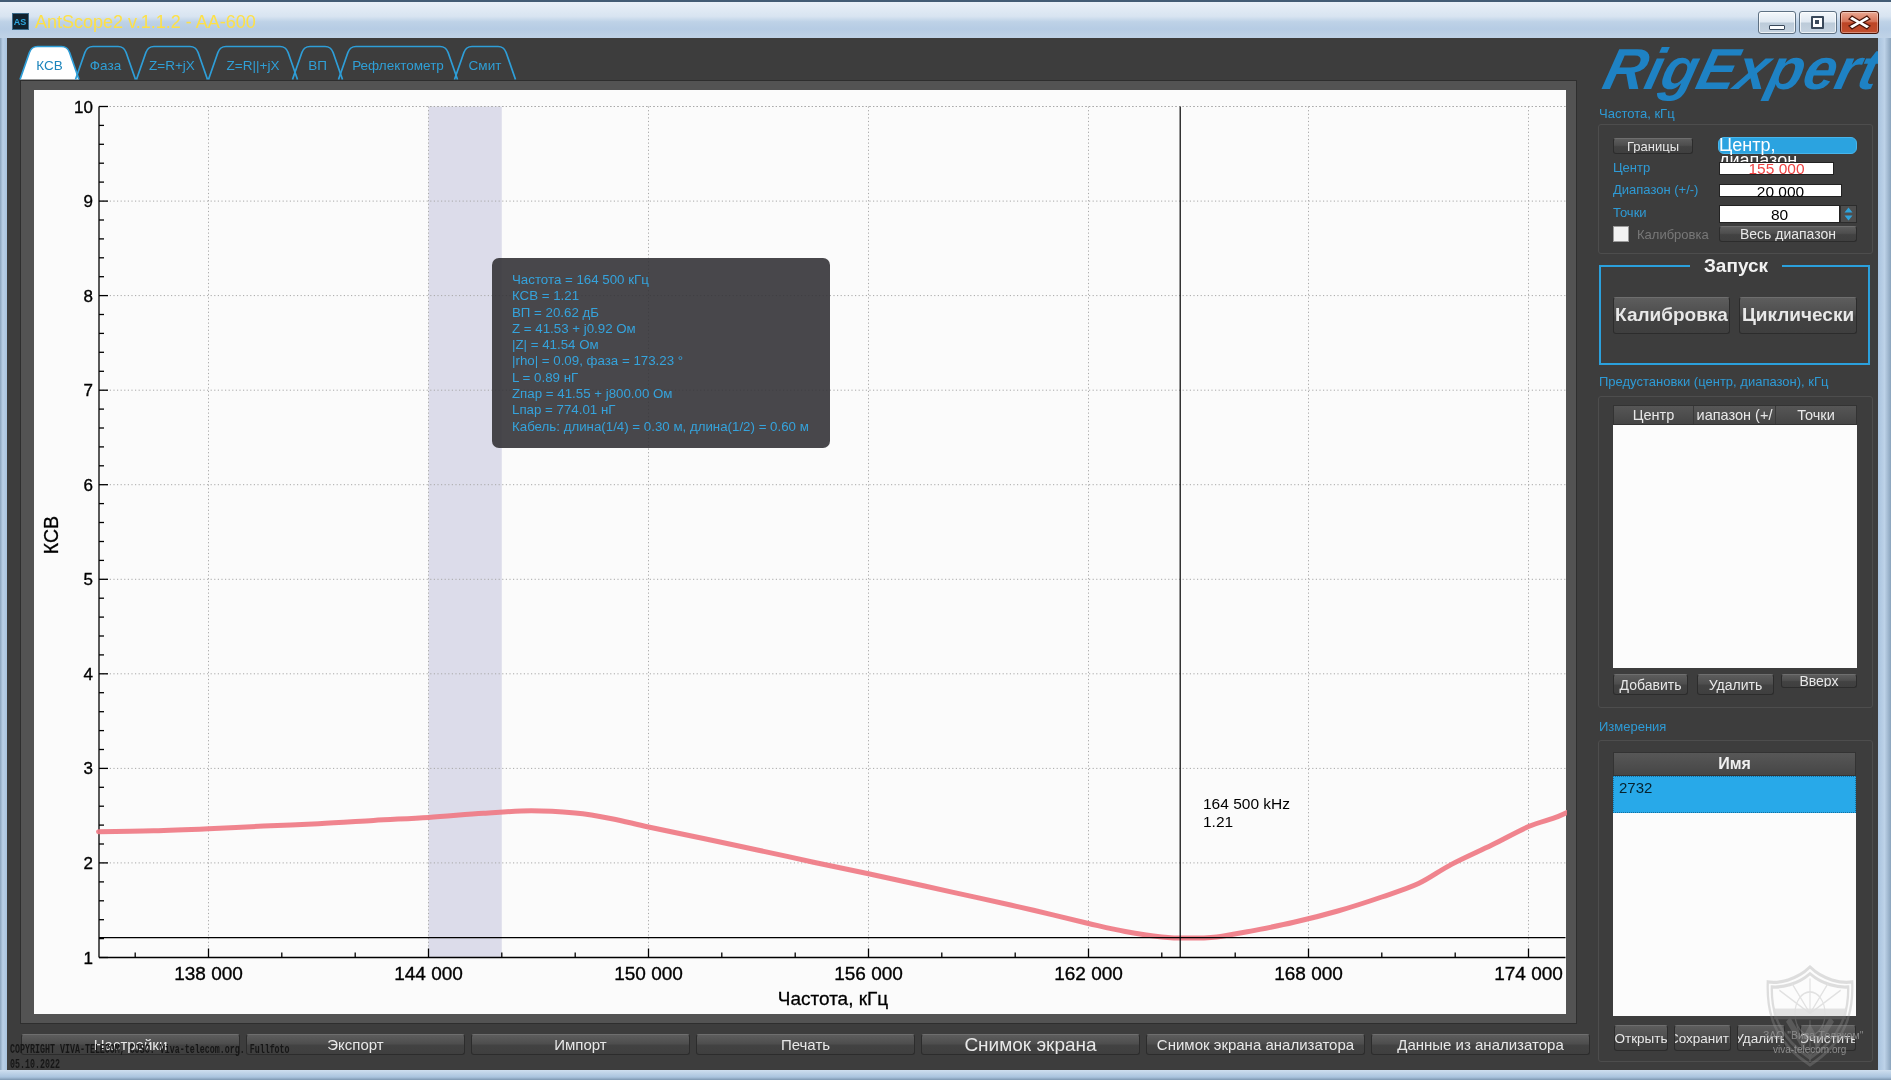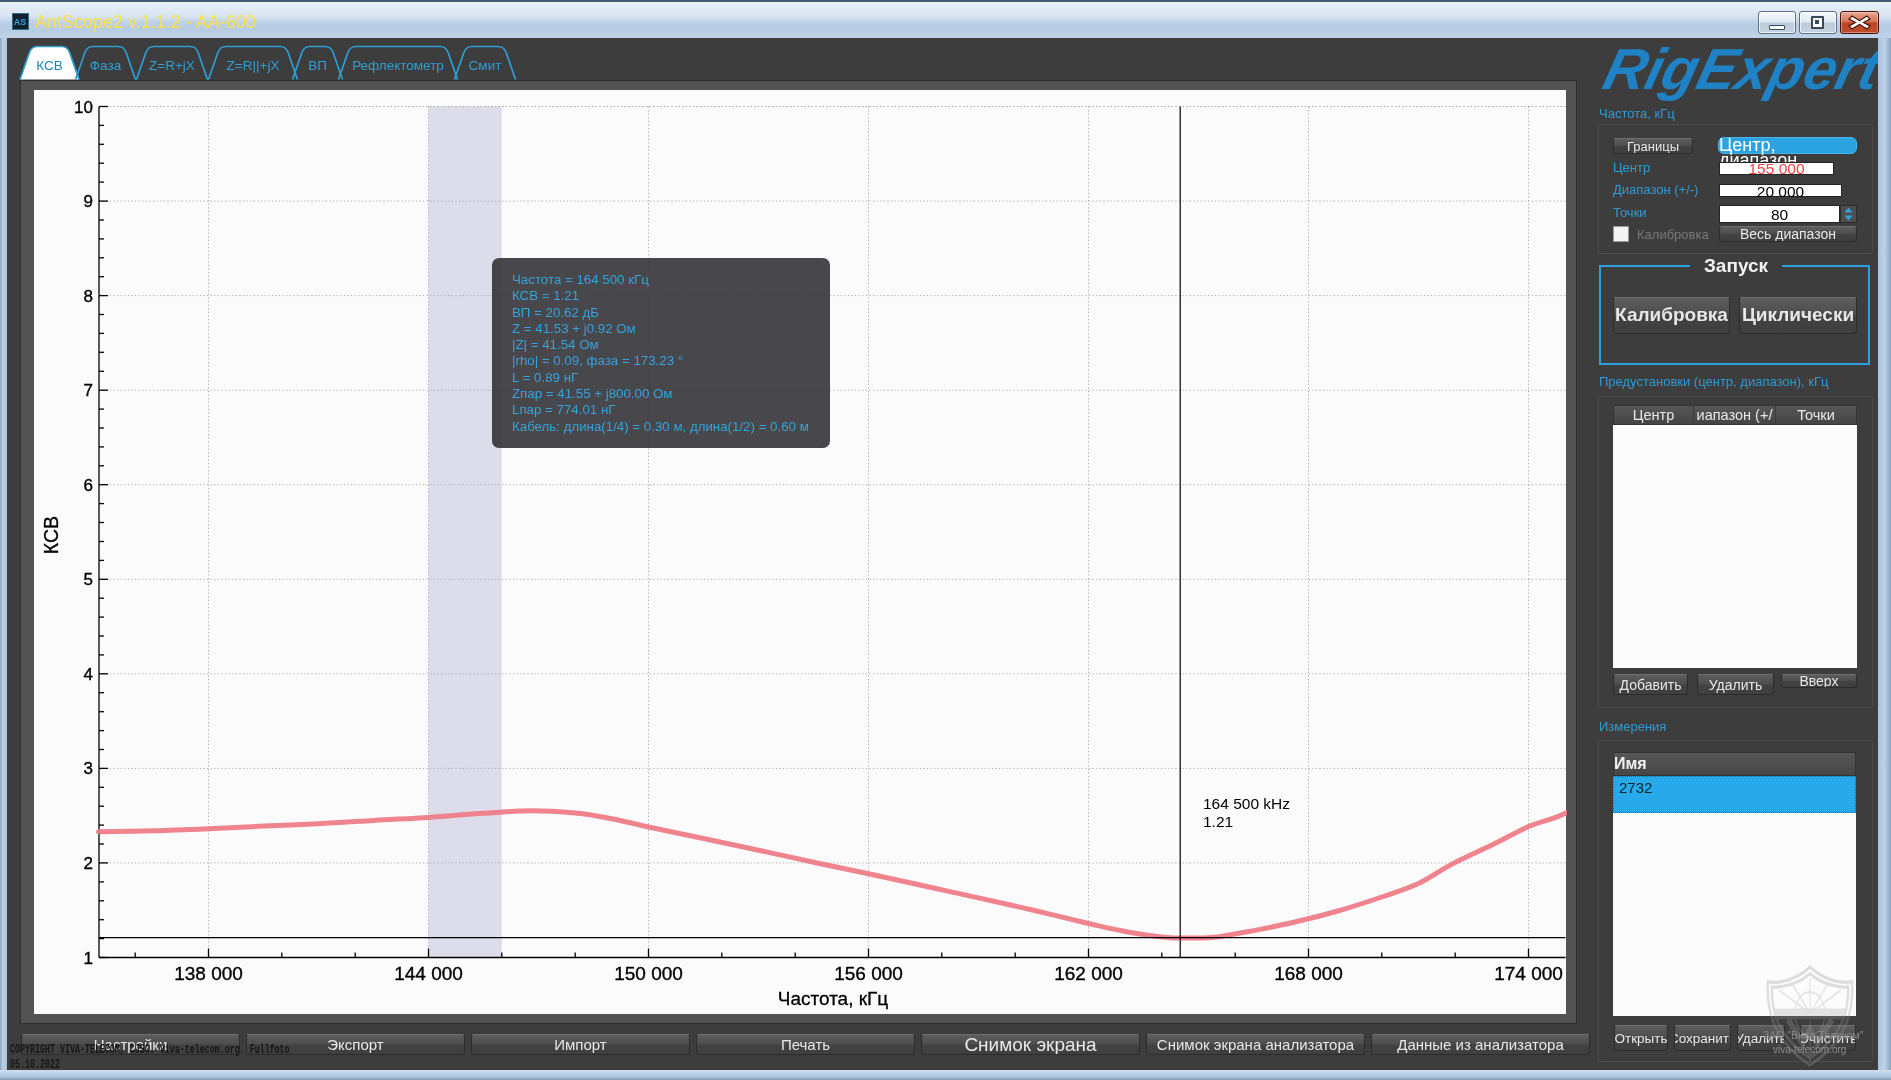--- a/index.html
+++ b/index.html
@@ -207,21 +207,21 @@
 <div style="width:80px;text-align:center;border-right:1px solid #3a3a3a;line-height:18px">Центр</div>
 <div style="width:82px;text-align:center;border-right:1px solid #3a3a3a;line-height:18px">иапазон (+/</div>
 <div style="flex:1;text-align:center;line-height:18px">Точки</div>
   </div>
 <div class="abs" style="left:1613px;top:425px;width:244px;height:243px;background:#fcfcfc"></div>
 <div class="btn" style="left:1613px;top:674px;width:75px;height:21px">Добавить</div>
 <div class="btn" style="left:1697px;top:674px;width:77px;height:21px">Удалить</div>
 <div class="btn" style="left:1781px;top:674px;width:76px;height:14px">Вверх</div>
 <div class="abs blab" style="left:1599px;top:719px">Измерения</div>
 <div class="gbox" style="left:1598px;top:740px;width:275px;height:322px"></div>
-<div class="abs" style="left:1613px;top:752px;width:243px;height:24px;background:linear-gradient(180deg,#575757,#464646);border:1px solid #333;color:#f0f0f0;font-size:16px;font-weight:bold;line-height:22px">Имя</div>
+<div class="abs" style="left:1613px;top:752px;width:243px;height:24px;background:linear-gradient(180deg,#575757,#464646);border:1px solid #333;color:#f0f0f0;font-size:16px;font-weight:bold;text-align:center;line-height:22px">Имя</div>
 <div class="abs" style="left:1613px;top:776px;width:243px;height:37px;background:#28a9e9;border:1px dotted #1470a0;color:#06222e;font-size:15px;padding:2px 0 0 5px">2732</div>
 <div class="abs" style="left:1613px;top:813px;width:243px;height:203px;background:#fcfcfc"></div>
 <div class="btn" style="left:1614px;top:1025px;width:54px;height:26px;font-size:13.5px">Открыть</div>
 <div class="btn" style="left:1674px;top:1025px;width:57px;height:26px;font-size:13.5px">Сохранить</div>
 <div class="btn" style="left:1737px;top:1025px;width:48px;height:26px;font-size:13.5px">Удалить</div>
 <div class="btn" style="left:1800px;top:1025px;width:56px;height:26px;font-size:13.5px">Очистить</div>
 <div class="btn" style="left:21px;top:1034px;width:219px;height:21px;font-size:15px">Настройки</div>
 <div class="btn" style="left:246px;top:1034px;width:219px;height:21px;font-size:15px">Экспорт</div>
 <div class="btn" style="left:471px;top:1034px;width:219px;height:21px;font-size:15px">Импорт</div>
 <div class="btn" style="left:696px;top:1034px;width:219px;height:21px;font-size:15px">Печать</div>

